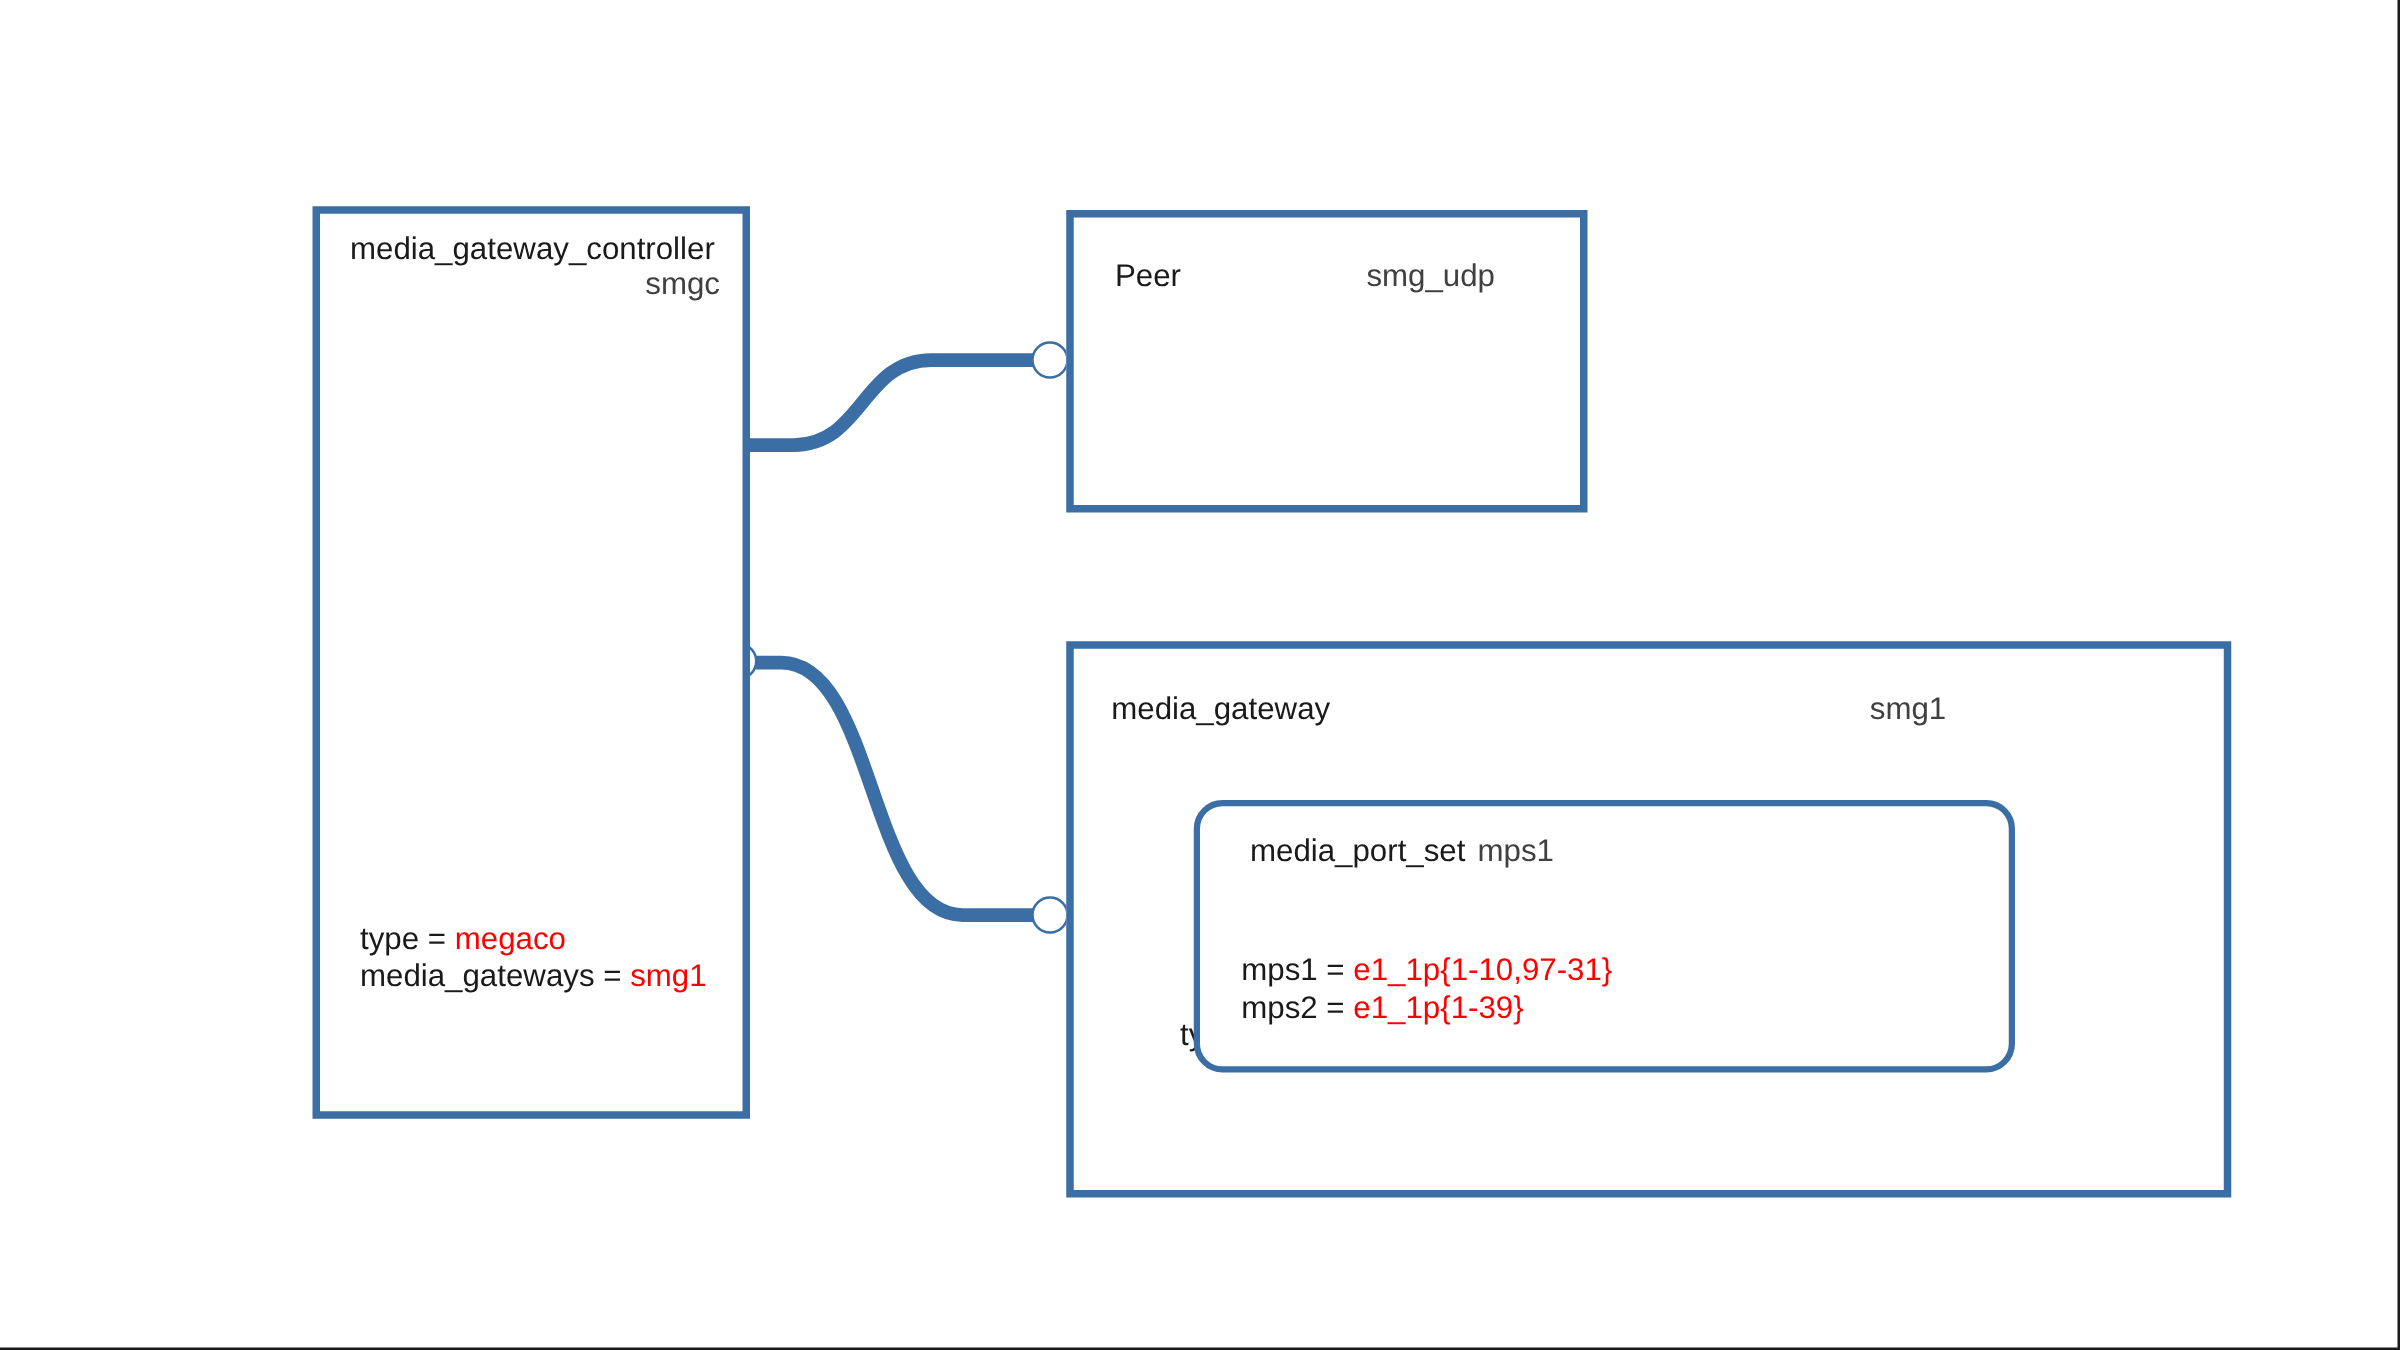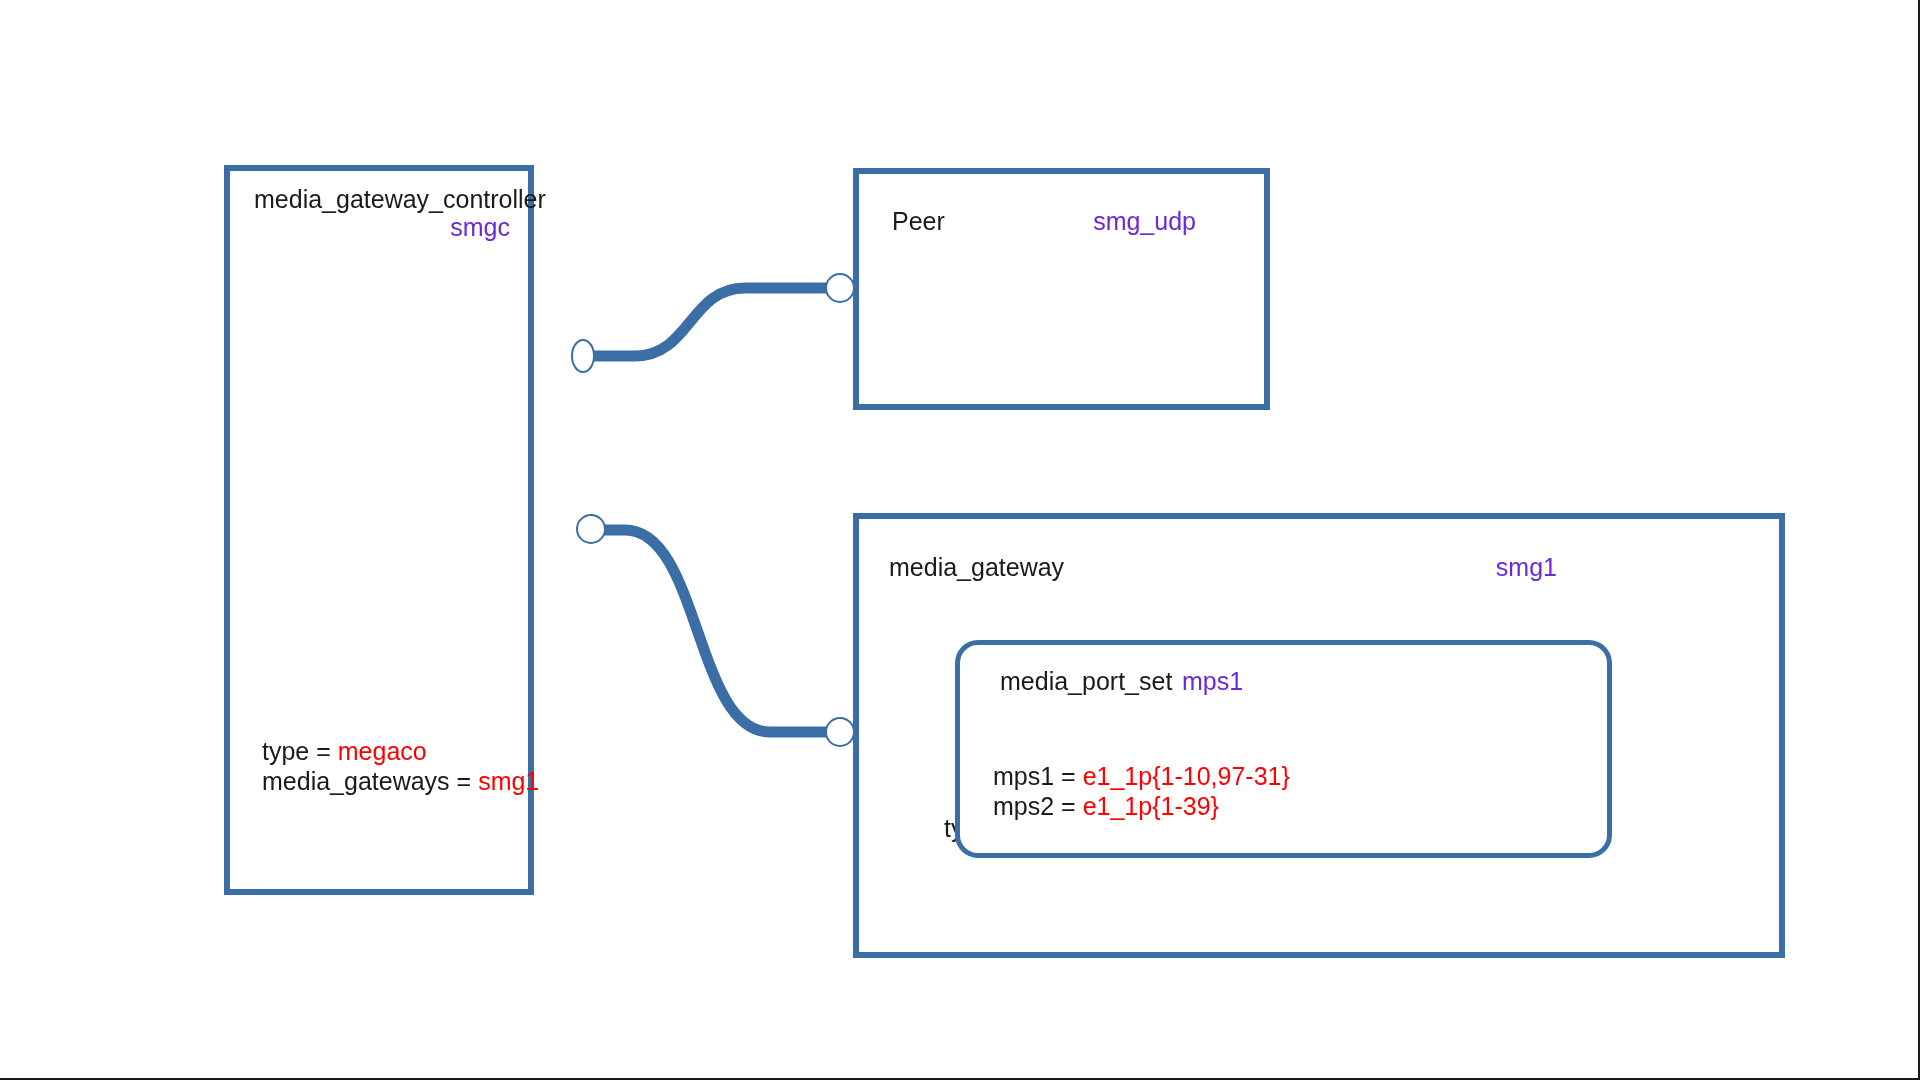--- a/index.html
+++ b/index.html
@@ -41,42 +41,42 @@
   }
   .node-title {
     position: absolute;
     color: #1a1a1a;
     font-size: 25px;
     line-height: 28px;
     white-space: nowrap;
   }
   .node-alias {
     position: absolute;
-    color: #6d28d9;
+    color: #404040;
     font-size: 25px;
     line-height: 28px;
     white-space: nowrap;
   }
   .attr-list {
     position: absolute;
     white-space: nowrap;
   }
   .attr-row {
     font-size: 25px;
     line-height: 30px;
     color: #1a1a1a;
     white-space: nowrap;
   }
   .attr-key { color: #1a1a1a; }
   .attr-eq  { color: #1a1a1a; }
   .attr-val { color: #FF0000; }
 
   
   #node-mgc {
-    left: 224px;  top: 165px;  width: 310px; height: 730px;
+    left: 250px;  top: 165px;  width: 350px; height: 730px;
   }
   #node-mgc .node-title { left: 24px; top: 14px; }
   #node-mgc .node-alias { right: 18px; top: 42px; }
   #node-mgc .attr-list  { left: 32px; top: 565px; }
 
   #node-peer {
     left: 853px; top: 168px; width: 417px; height: 242px;
   }
   #node-peer .node-title { left: 33px; top: 33px; }
   #node-peer .node-alias { right: 68px; top: 33px; }

